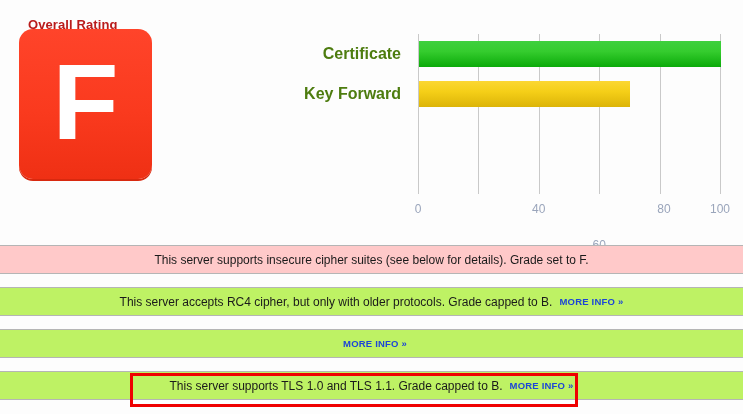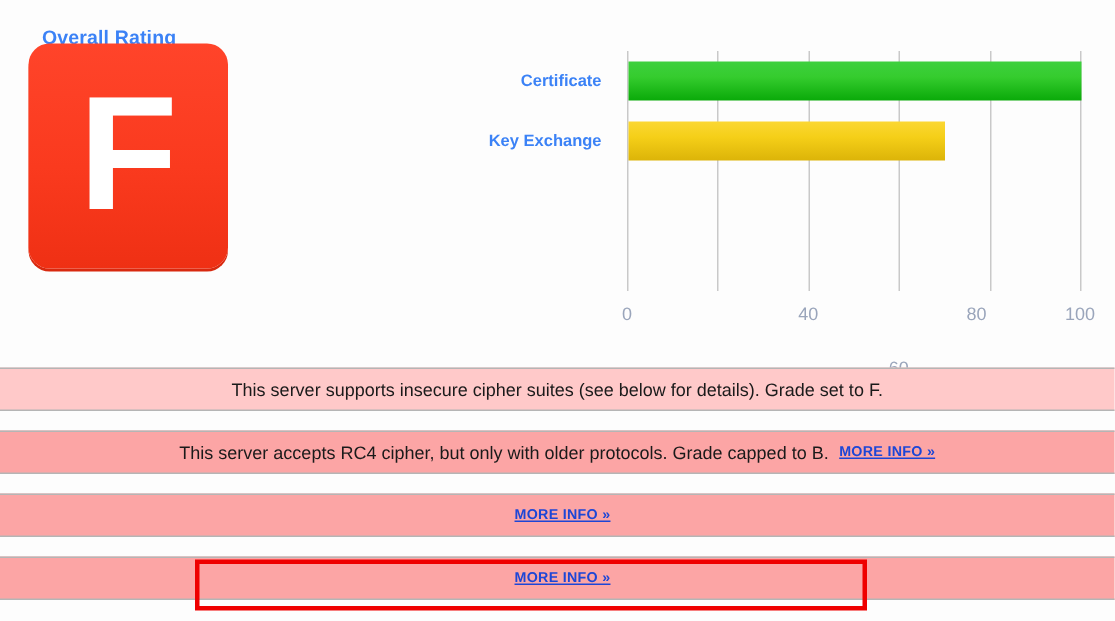--- a/index.html
+++ b/index.html
@@ -23,21 +23,21 @@
     height: 245px;
     background: #fdfdfd;
   }
 
   #rating-label {
     position: absolute;
     left: 28px;
     top: 17px;
     font-size: 13px;
     font-weight: bold;
-    color: #3b82f6;
+    color: #b91c1c;
     letter-spacing: .1px;
     white-space: nowrap;
   }
 
   #grade-box {
     position: absolute;
     left: 19px;
     top: 29px;
     width: 133px;
     height: 150px;
@@ -69,23 +69,23 @@
   #cat-labels {
     position: absolute;
     left: 0;
     top: 16px;
     width: 110px;
   }
   .cat-label {
     height: 40px;
     line-height: 40px;
     text-align: right;
-    font-size: 11px;
-    font-weight: bold;
-    color: #3b82f6;
+    font-size: 16px;
+    font-weight: bold;
+    color: #4d7c0f;
     white-space: nowrap;
     padding-right: 9px;
     box-sizing: border-box;
   }
 
   #plot {
     position: absolute;
     left: 118px;
     top: 16px;
     width: 302px;
@@ -151,34 +151,33 @@
     border-top: 1px solid #b5b5b5;
     border-bottom: 1px solid #b5b5b5;
     display: flex;
     align-items: center;
     justify-content: center;
     font-size: 12px;
     color: #1a1a1a;
     white-space: nowrap;
   }
   .band.pink { background: #ffc9c9; }
-  .band.orange { background: #fca5a5; }
+  .band.orange { background: #bef264; }
   .gap {
     width: 743px;
     height: 13px;
     background: #fdfdfd;
   }
   .band-text { }
   .more-info {
     margin-left: 7px;
     color: #1d46d6;
     font-size: 9.5px;
     font-weight: bold;
     letter-spacing: .2px;
-    text-decoration: underline;
     cursor: pointer;
     position: relative;
     top: 0px;
   }
 
   
   #annotation-box {
     position: absolute;
     left: 130px;
     top: 373px;
@@ -196,21 +195,21 @@
 
   <div id="rating-label">Overall Rating</div>
 
   <div id="grade-box">
     <span id="grade-letter">F</span>
   </div>
 
   <div id="chart">
     <div id="cat-labels">
       <div class="cat-label">Certificate</div>
-      <div class="cat-label">Key Exchange</div>
+      <div class="cat-label">Key Forward</div>
     </div>
 
     <div id="plot">
       <div class="gridline" style="left:0px"></div>
       <div class="gridline" style="left: 60.4px;"></div>
       <div class="gridline" style="left: 120.8px;"></div>
       <div class="gridline" style="left: 181.2px;"></div>
       <div class="gridline" style="left: 241.6px;"></div>
       <div class="gridline" style="left: 302px;"></div>
 
@@ -226,21 +225,21 @@
       <div class="bar-row" style="top:120px">
         <div class="bar green" style="width:0px"></div>
       </div>
     </div>
 
     <div id="xaxis">
       <span class="xtick" style="left:0px">0</span>
       <span class="xtick" style="left: 60.4px; margin-top: 47px;">20</span>
       <span class="xtick" style="left: 120.8px; text-align: center;">40</span>
       <span class="xtick" style="left: 181.2px; margin-top: 36px;">60</span>
-      <span class="xtick" style="left: 233px;">80</span>
+      <span class="xtick" style="left: 246px;">80</span>
       <span class="xtick" style="left: 302px;">100</span>
     </div>
   </div>
 </div>
 
 <div id="alerts">
 
   <div class="band-wrap">
     <div class="band pink">
       <span class="band-text">This server supports insecure cipher suites (see below for details). Grade set to F.</span>
@@ -261,19 +260,20 @@
   <div class="band-wrap">
     <div class="band orange">
       <span class="more-info">MORE INFO »</span>
     </div>
   </div>
 
   <div class="gap"></div>
 
   <div class="band-wrap">
     <div class="band orange">
+      <span class="band-text">This server supports TLS 1.0 and TLS 1.1. Grade capped to B.</span>
       <span class="more-info">MORE INFO »</span>
     </div>
   </div>
 
 </div>
 
 <div id="annotation-box"></div>
 
 </body></html>

